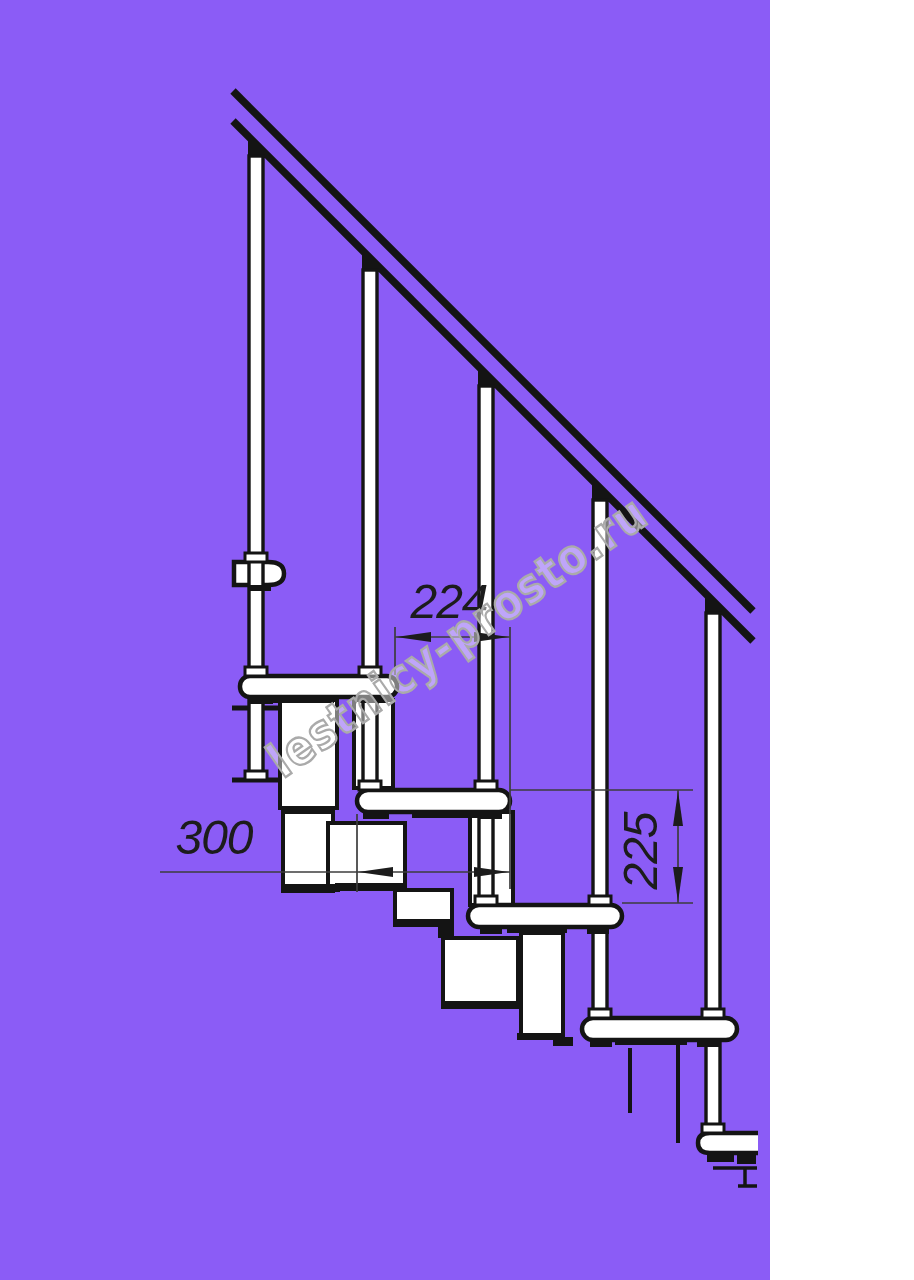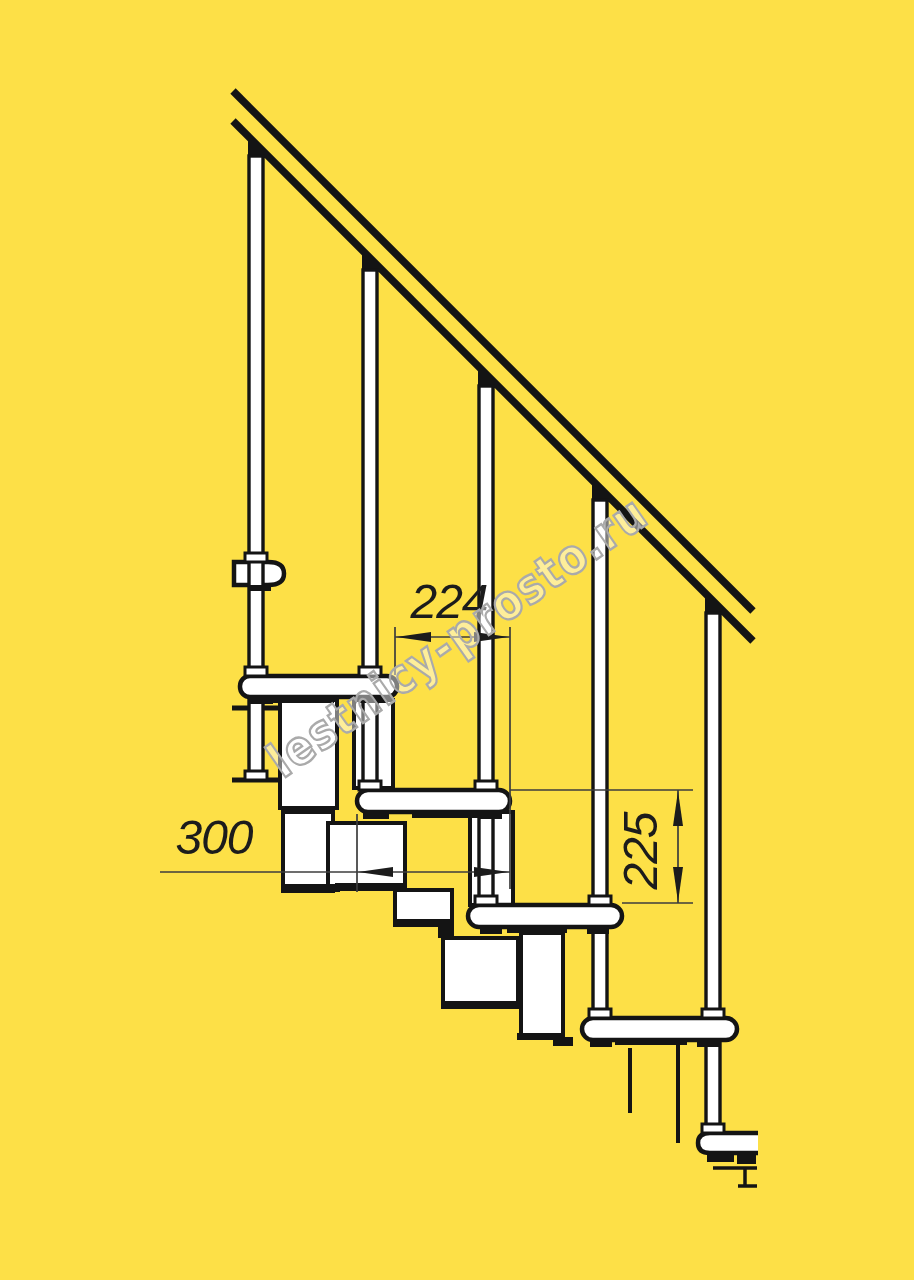--- a/index.html
+++ b/index.html
@@ -1,19 +1,19 @@
 <!DOCTYPE html>
 <html><head>
 <meta charset="utf-8">
 <style>
   html,body{margin:0;padding:0;background:#ffffff;}
   #canvas{
     position:relative;
-    width:914px;height:1280px;
-    background:#fde047;
+    width:770px;height:1280px;
+    background:#8b5cf6;
     overflow:hidden;
     font-family:"Liberation Sans", sans-serif;
   }
   svg{position:absolute;left:0;top:0;}
   .dim-text{
     font-family:"Liberation Sans", sans-serif;
     font-style:italic;
     font-size:48px;
     fill:#1c1c1c;
     letter-spacing:-1px;

